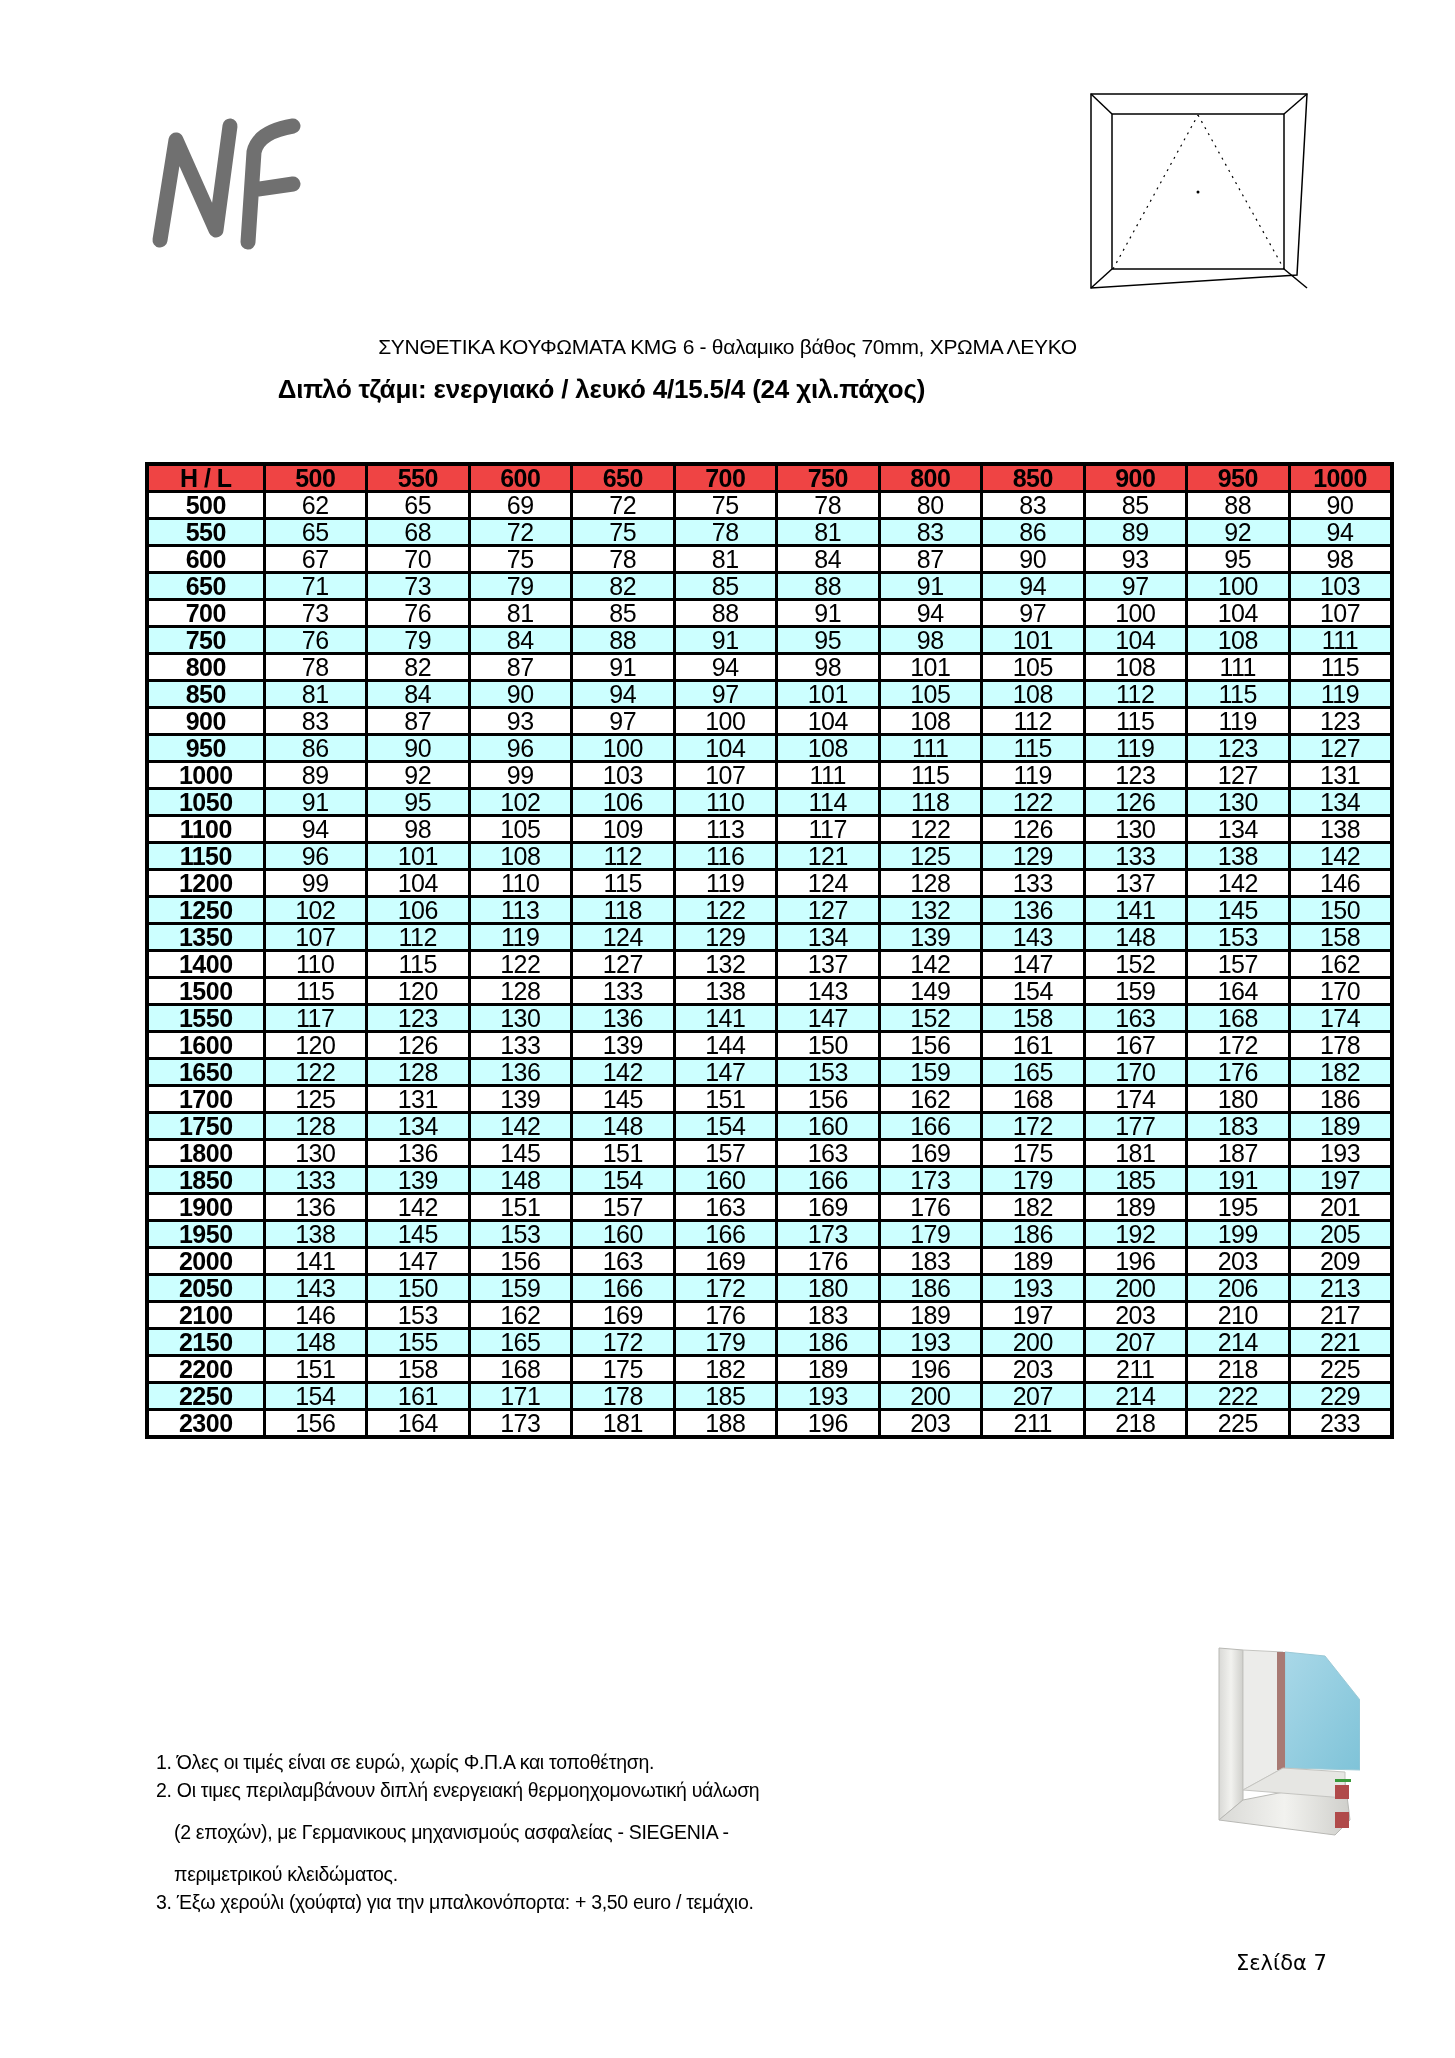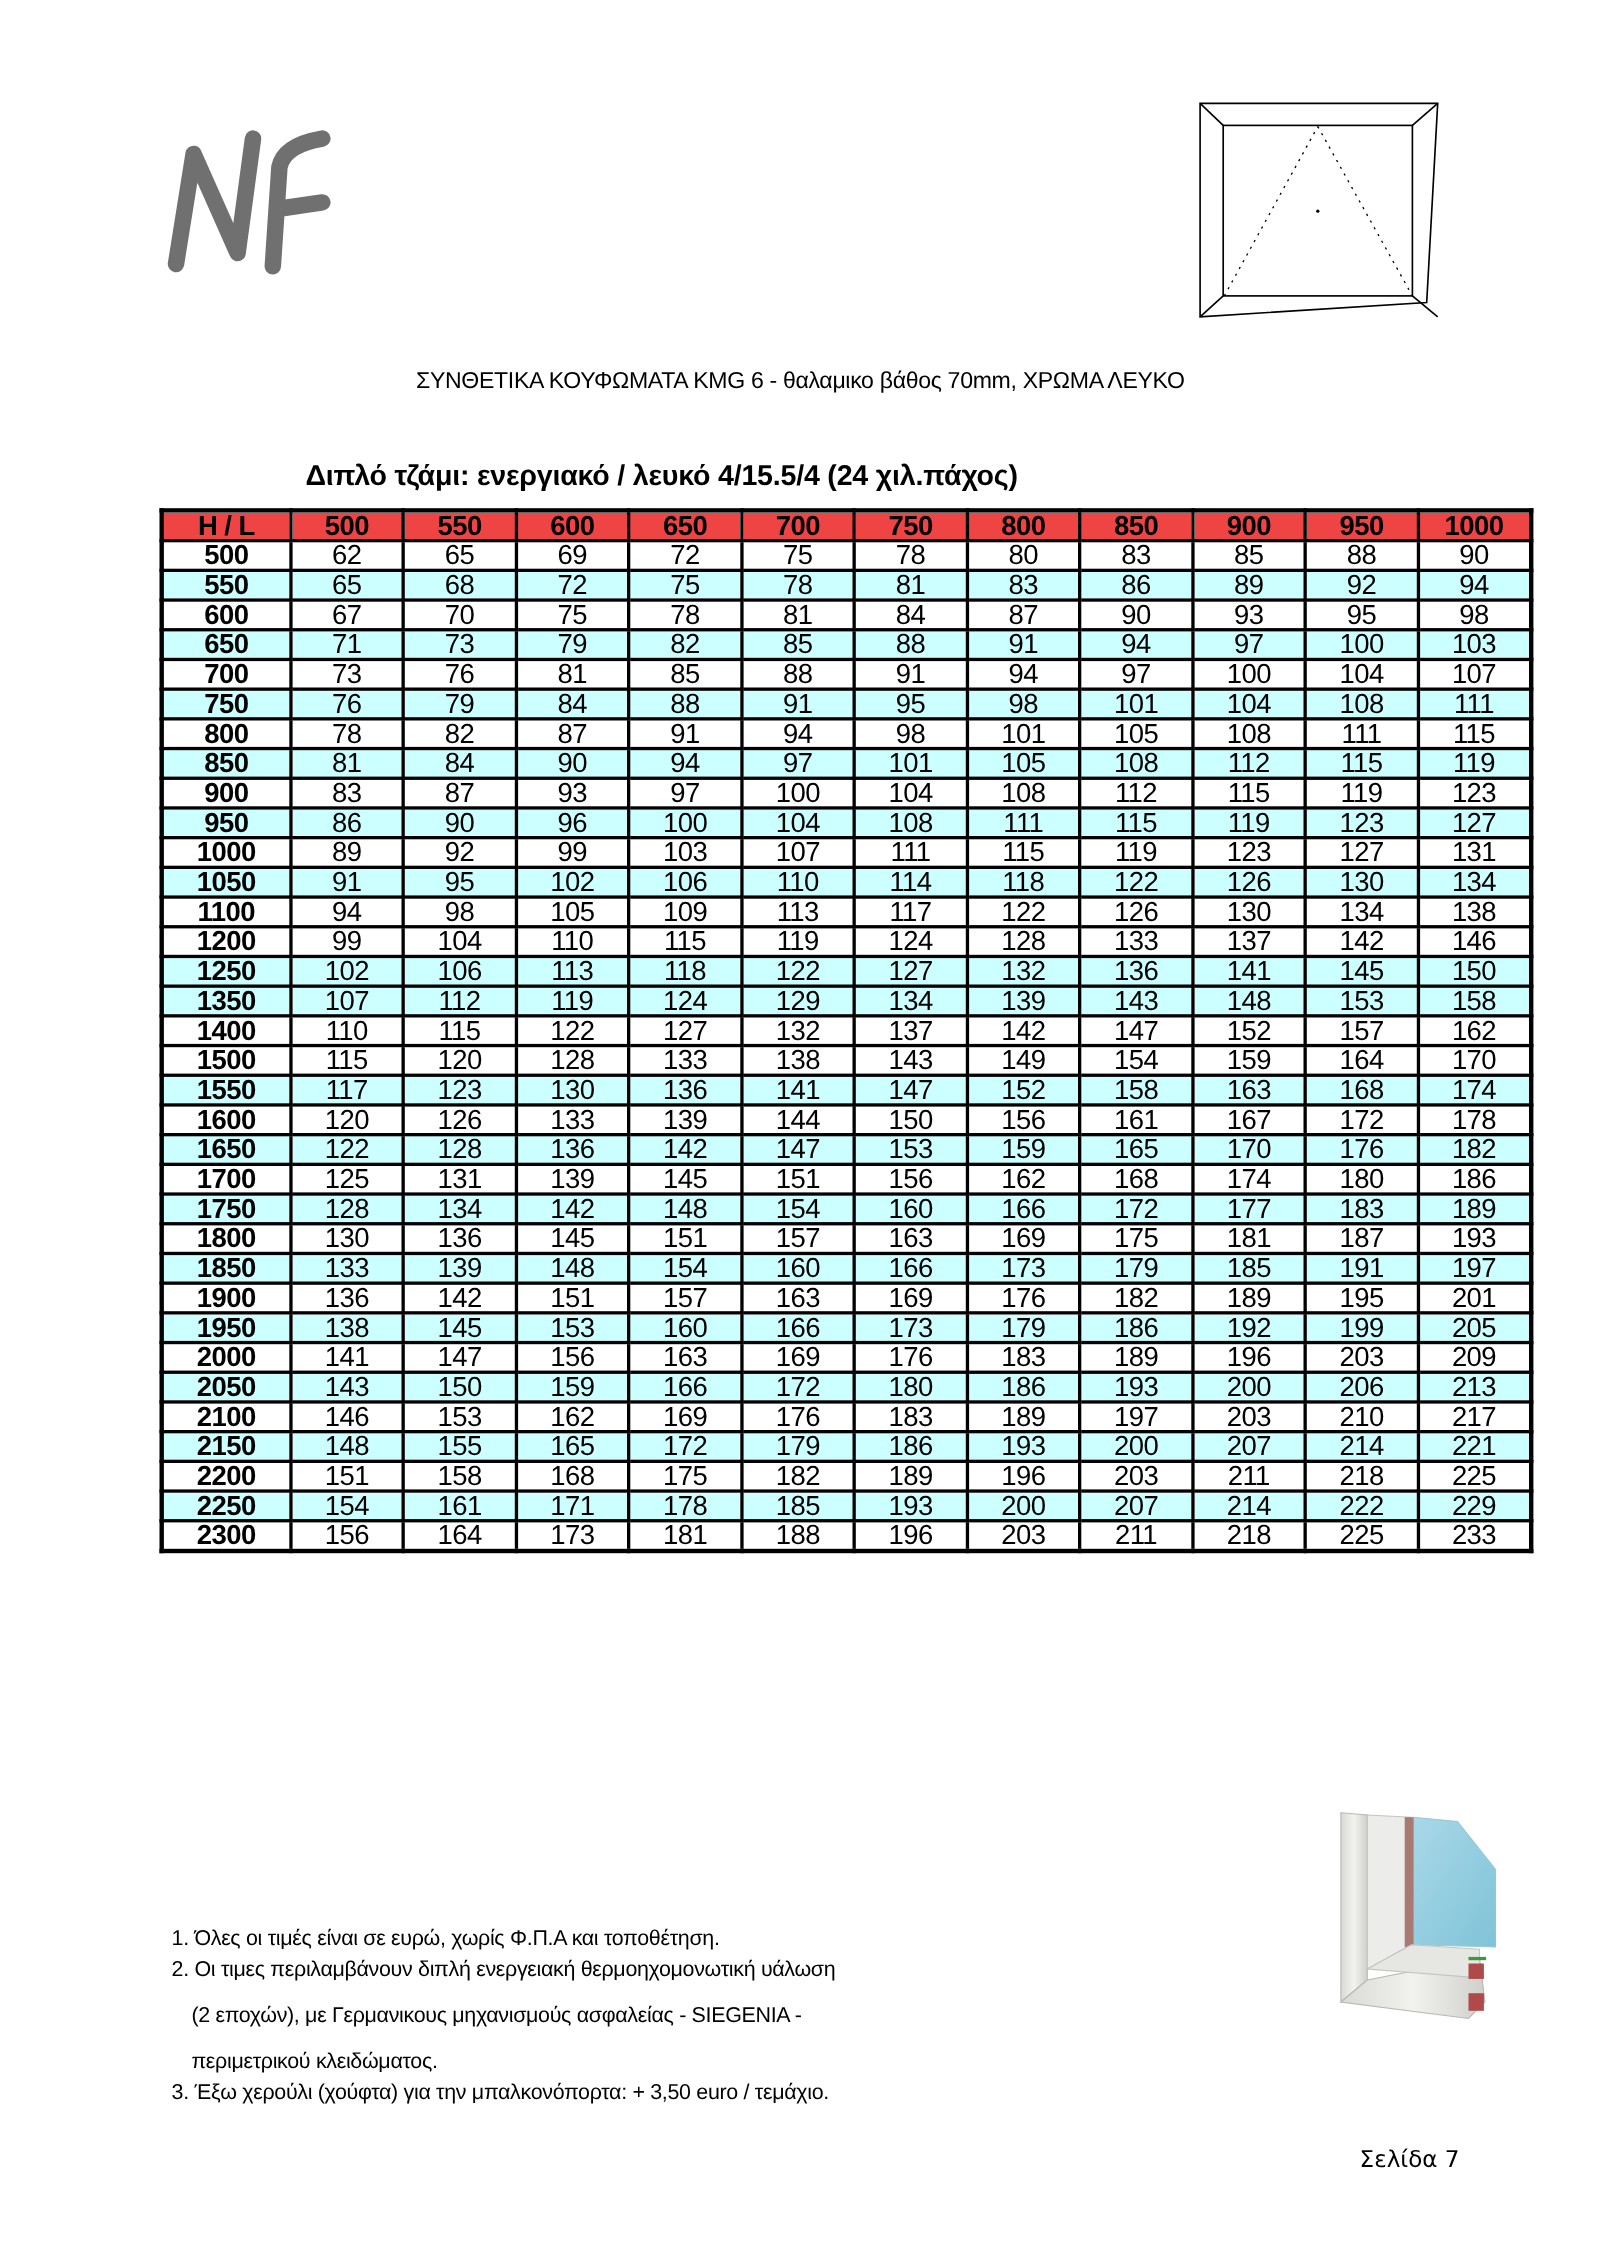--- a/index.html
+++ b/index.html
@@ -3,21 +3,21 @@
 <meta charset="utf-8">
 <style>
   html, body { margin: 0; padding: 0; background: #ffffff; }
   body { width: 1455px; height: 2058px; position: relative; overflow: hidden;
          font-family: "Liberation Sans", "DejaVu Sans", sans-serif; color: #000; }
   .logo { position: absolute; left: 148px; top: 112px; width: 155px; height: 140px; }
   .window-drawing { position: absolute; left: 1085px; top: 88px; width: 230px; height: 205px; }
   .title1 { position: absolute; left: 0; width: 1455px; top: 335px; text-align: center;
             font-size: 21px; font-weight: normal; letter-spacing: -0.3px; }
   .title2 { position: absolute; left: 0; width: 1203px; top: 374px; text-align: center;
-            font-size: 26px; font-weight: bold; letter-spacing: -0.2px; margin-top: 43px; }
+            font-size: 26px; font-weight: bold; letter-spacing: -0.2px; }
   table.price { position: absolute; left: 145px; top: 462px; border-collapse: collapse;
                 border: 4px solid #000; table-layout: fixed; }
   table.price th, table.price td { border: 3px solid #000; height: 24px; padding: 0;
                 text-align: center; line-height: 24px; overflow: hidden; }
   table.price th { font-weight: bold; font-size: 25px; letter-spacing: -0.5px; background: #ef4444; }
   table.price td { font-size: 25px; font-weight: normal; letter-spacing: -0.5px; }
   table.price td.rowhead { font-weight: bold; }
   table.price col.c0 { width: 117px; }
   table.price col.cd { width: 102.5px; }
   tr.alt td { background: #ccffff; }
@@ -265,20 +265,34 @@
         <td>98</td>
         <td>105</td>
         <td>109</td>
         <td>113</td>
         <td>117</td>
         <td>122</td>
         <td>126</td>
         <td>130</td>
         <td>134</td>
         <td>138</td>
+      </tr>
+      <tr class="alt">
+        <td class="rowhead">1150</td>
+        <td>96</td>
+        <td>101</td>
+        <td>108</td>
+        <td>112</td>
+        <td>116</td>
+        <td>121</td>
+        <td>125</td>
+        <td>129</td>
+        <td>133</td>
+        <td>138</td>
+        <td>142</td>
       </tr>
       <tr class="plain">
         <td class="rowhead">1200</td>
         <td>99</td>
         <td>104</td>
         <td>110</td>
         <td>115</td>
         <td>119</td>
         <td>124</td>
         <td>128</td>

